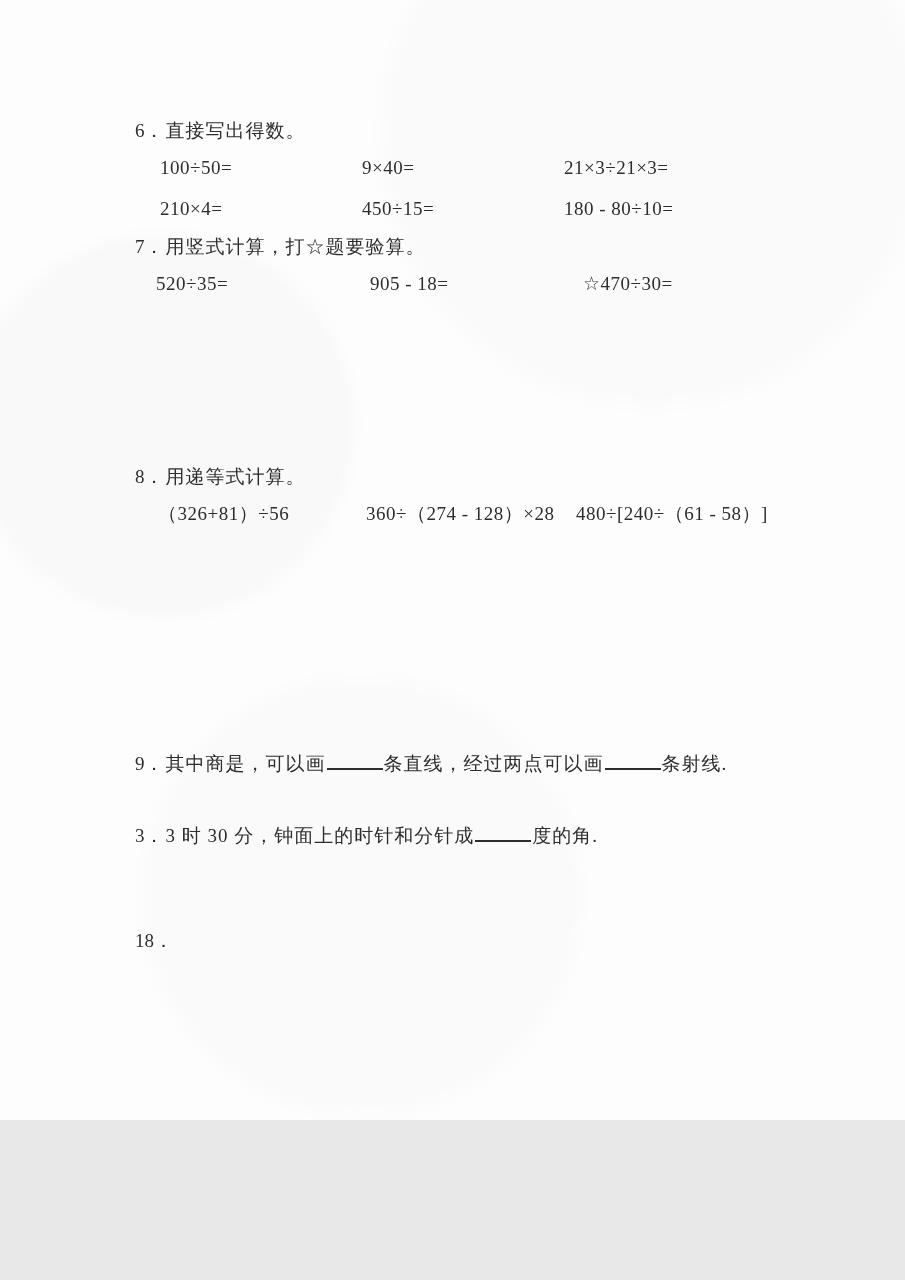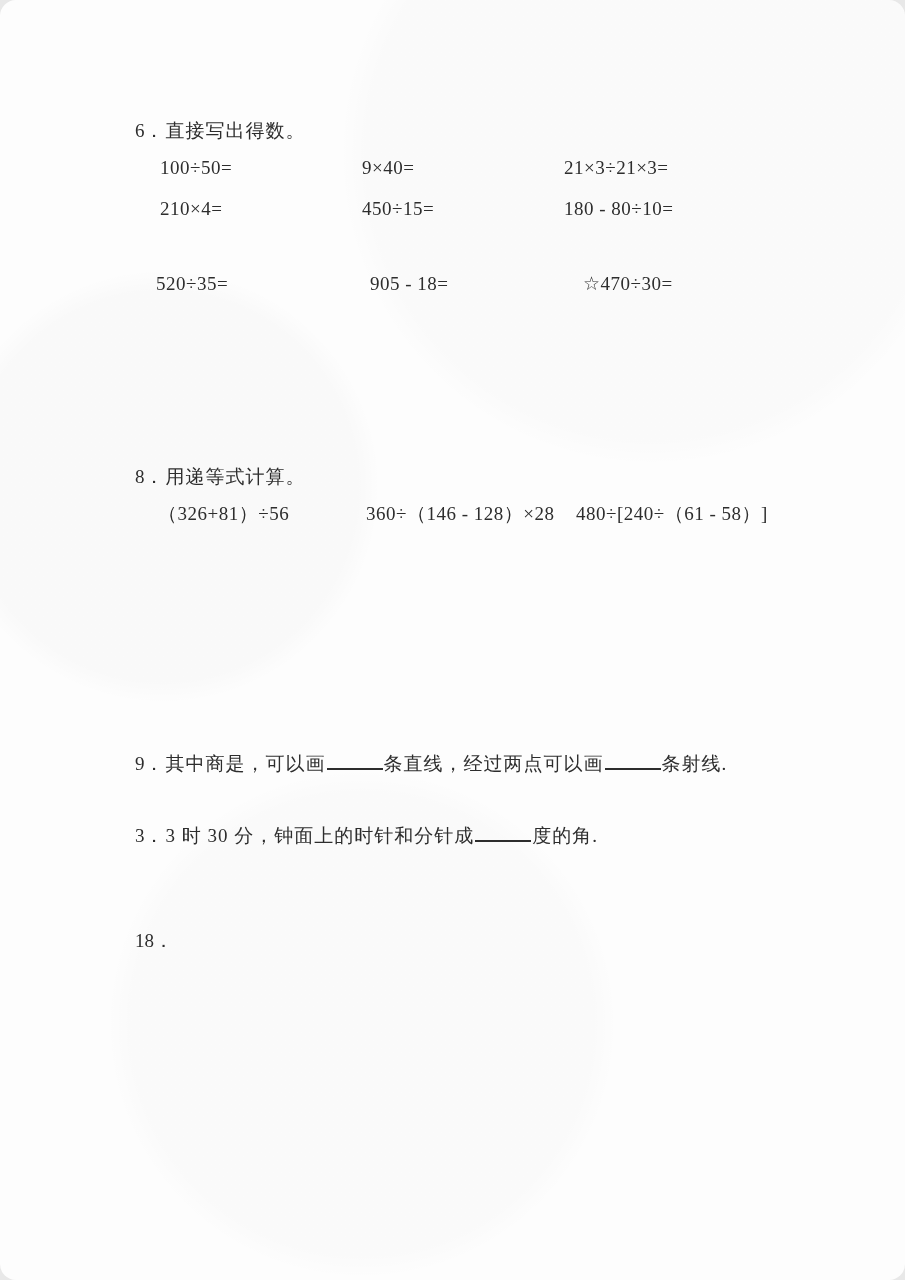--- a/index.html
+++ b/index.html
@@ -1,26 +1,25 @@
 <!DOCTYPE html>
 <html><head>
 <meta charset="utf-8">
 <style>
   html, body { margin: 0; padding: 0; background: #e8e8e8; }
   .page {
     position: relative;
     width: 905px;
-    height: 1280px;
+    height: 1120px;
     margin: 0 auto;
     background: #fdfdfd;
     color: #2d2d2d;
     font-family: "Liberation Serif", "DejaVu Serif", serif;
     font-size: 19px;
     overflow: hidden;
-    border-radius: 16px;
   }
   
   .page::before {
     content: "";
     position: absolute;
     inset: 0;
     background:
       radial-gradient(circle at 18% 38%, rgba(0,0,0,0.015) 0 18%, transparent 20%),
       radial-gradient(circle at 72% 12%, rgba(0,0,0,0.012) 0 22%, transparent 24%),
       radial-gradient(circle at 40% 80%, rgba(0,0,0,0.012) 0 20%, transparent 22%);
@@ -65,29 +64,32 @@
   <div class="line" style="top:119px">
     <span class="qnum">6．</span><span>直接写出得数。</span>
   </div>
   <span class="expr" style="left:160px;top:156px">100÷50=</span>
   <span class="expr" style="left:362px;top:156px">9×40=</span>
   <span class="expr" style="left:564px;top:156px">21×3÷21×3=</span>
   <span class="expr" style="left:160px;top:197px">210×4=</span>
   <span class="expr" style="left:362px;top:197px">450÷15=</span>
   <span class="expr" style="left:564px;top:197px">180 - 80÷10=</span>
 
+  <div class="line" style="top:235px">
+    <span class="qnum">7．</span><span>用竖式计算，打☆题要验算。</span>
+  </div>
   <span class="expr" style="left:156px;top:272px">520÷35=</span>
   <span class="expr" style="left:370px;top:272px">905 - 18=</span>
   <span class="expr" style="left:583px;top:272px">☆470÷30=</span>
 
   <div class="line" style="top:465px">
     <span class="qnum">8．</span><span>用递等式计算。</span>
   </div>
   <span class="expr" style="left:158px;top:502px">（326+81）÷56</span>
-  <span class="expr" style="left:366px;top:502px">360÷（146 - 128）×28</span>
+  <span class="expr" style="left:366px;top:502px">360÷（274 - 128）×28</span>
   <span class="expr" style="left:576px;top:502px">480÷[240÷（61 - 58）]</span>
 
   <div class="line" style="top:751px">
     <span class="qnum">9．</span><span>其中商是，可以画</span><span class="blank"></span><span>条直线，经过两点可以画</span><span class="blank"></span><span>条射线.</span>
   </div>
 
   <div class="line" style="top:823px">
     <span class="qnum">3．</span><span>3 时 30 分，钟面上的时针和分针成</span><span class="blank"></span><span>度的角.</span>
   </div>
 

